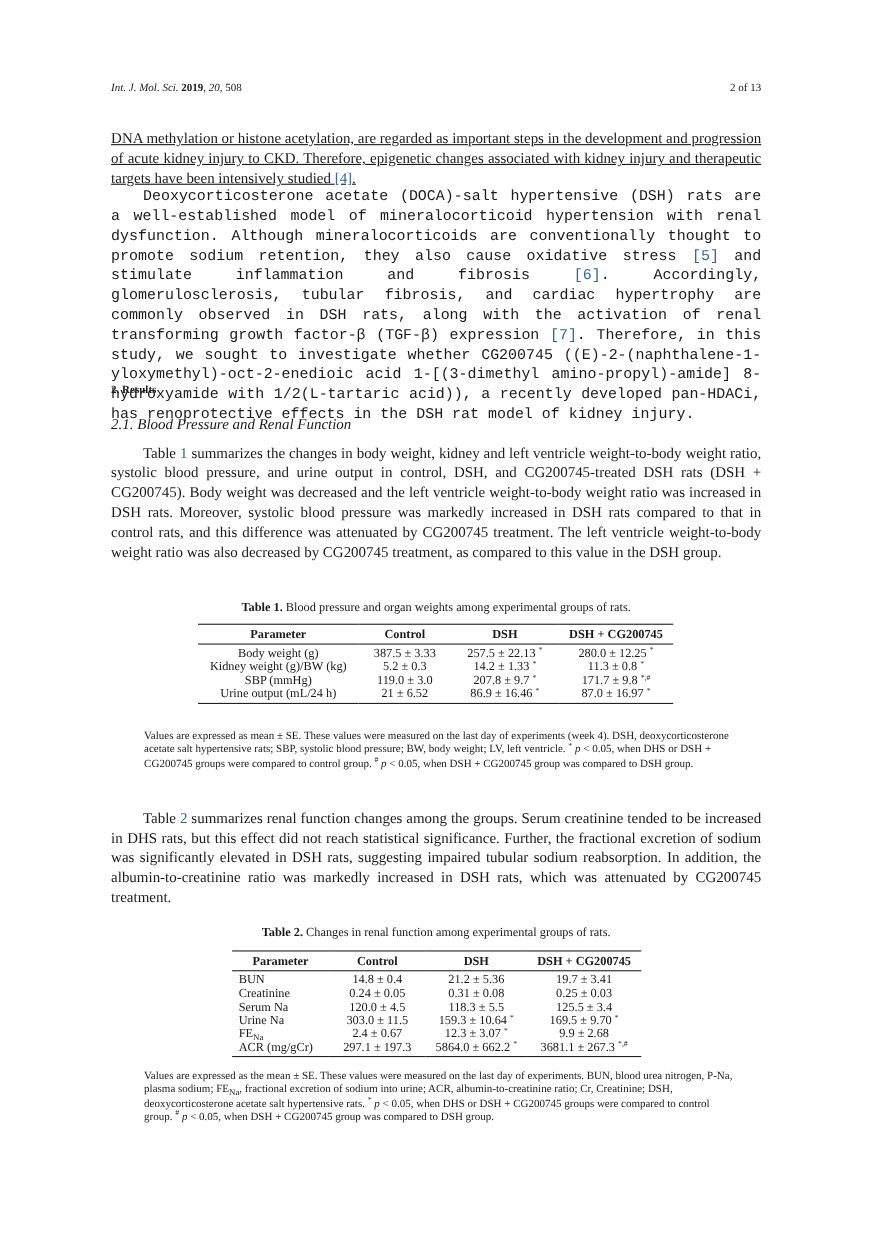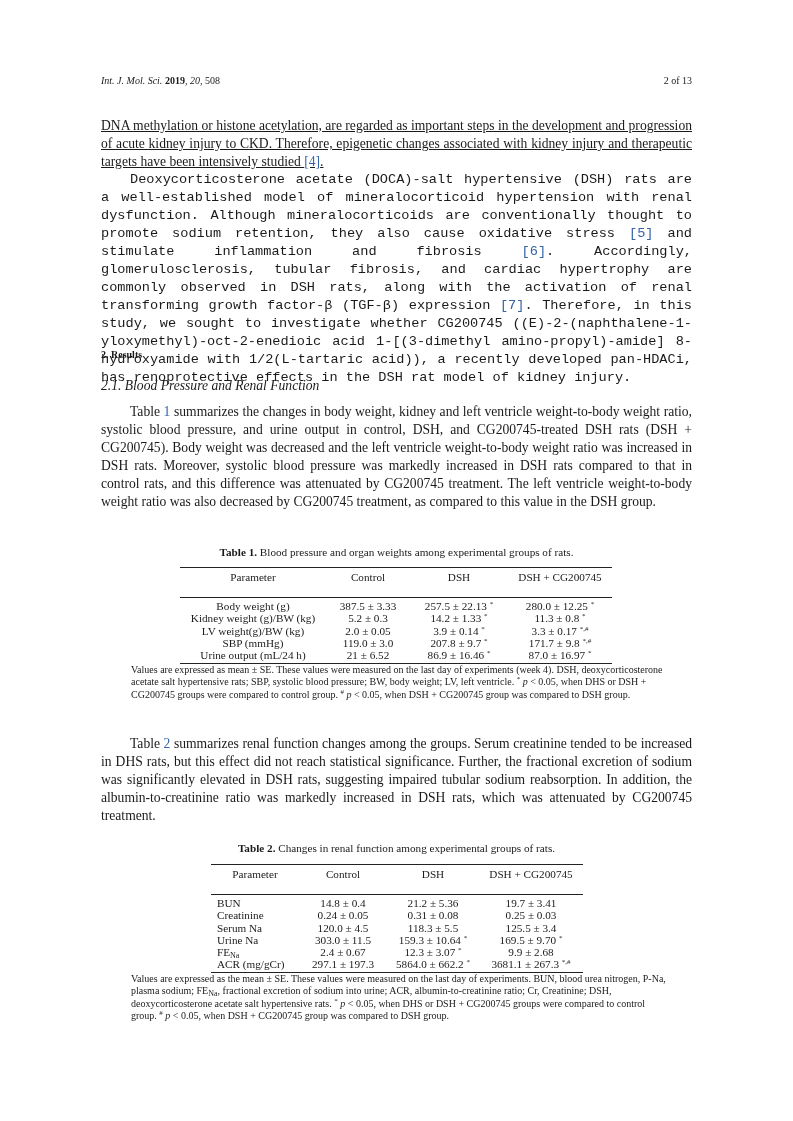--- a/index.html
+++ b/index.html
@@ -17,21 +17,21 @@
   p.txt.ind { text-indent: 29px; }
   .cite { color: #3563a5; }
 
   h2 { margin: 0; font-size: 10px; font-weight: bold; line-height: 18px; }
   h3 { margin: 0; font-size: 13.6px; font-weight: normal; font-style: italic; line-height: 18px; }
 
   .caption { font-size: 11.2px; line-height: 14px; text-align: center; }
   .caption b { font-weight: bold; }
 
   table.t { border-collapse: collapse; font-size: 11.2px; line-height: 12.2px; }
-  table.t th { font-weight: normal; padding: 3px 6px 14px; border-top: 1.3px solid #222; border-bottom: 1px solid #222; text-align: center; }
+  table.t th { font-weight: bold; padding: 3px 6px 2px; border-top: 1.3px solid #222; border-bottom: 1px solid #222; text-align: center; }
   table.t td { padding: 0 6px; text-align: center; white-space: nowrap; }
   table.t tr.last td { border-bottom: 1.3px solid #222; padding-bottom: 2px; }
   table.t tr.first td { padding-top: 2px; margin-top: 16px; }
   table.t2 td.param { text-align: left; }
   sup.m { font-size: 7px; vertical-align: 4px; line-height: 0; }
   sub.s { font-size: 8px; vertical-align: -2px; line-height: 0; }
 
   .note { font-size: 10px; line-height: 12.3px; text-align: left; }
   .note i { font-style: italic; }
 </style>
@@ -87,26 +87,20 @@
           <td class="param"><span>Body weight (g)</span></td>
           <td><span>387.5 ± 3.33</span></td>
           <td><span>257.5 ± 22.13</span> <sup class="m">*</sup></td>
           <td><span>280.0 ± 12.25</span> <sup class="m">*</sup></td>
         </tr>
         <tr>
           <td class="param"><span>Kidney weight (g)/BW (kg)</span></td>
           <td><span>5.2 ± 0.3</span></td>
           <td><span>14.2 ± 1.33</span> <sup class="m">*</sup></td>
           <td><span>11.3 ± 0.8</span> <sup class="m">*</sup></td>
-        </tr>
-        <tr>
-          <td class="param"><span>LV weight(g)/BW (kg)</span></td>
-          <td><span>2.0 ± 0.05</span></td>
-          <td><span>3.9 ± 0.14</span> <sup class="m">*</sup></td>
-          <td><span>3.3 ± 0.17</span> <sup class="m">*,#</sup></td>
         </tr>
         <tr>
           <td class="param"><span>SBP (mmHg)</span></td>
           <td><span>119.0 ± 3.0</span></td>
           <td><span>207.8 ± 9.7</span> <sup class="m">*</sup></td>
           <td><span>171.7 ± 9.8</span> <sup class="m">*,#</sup></td>
         </tr>
         <tr class=" last">
           <td class="param"><span>Urine output (mL/24 h)</span></td>
           <td><span>21 ± 6.52</span></td>

